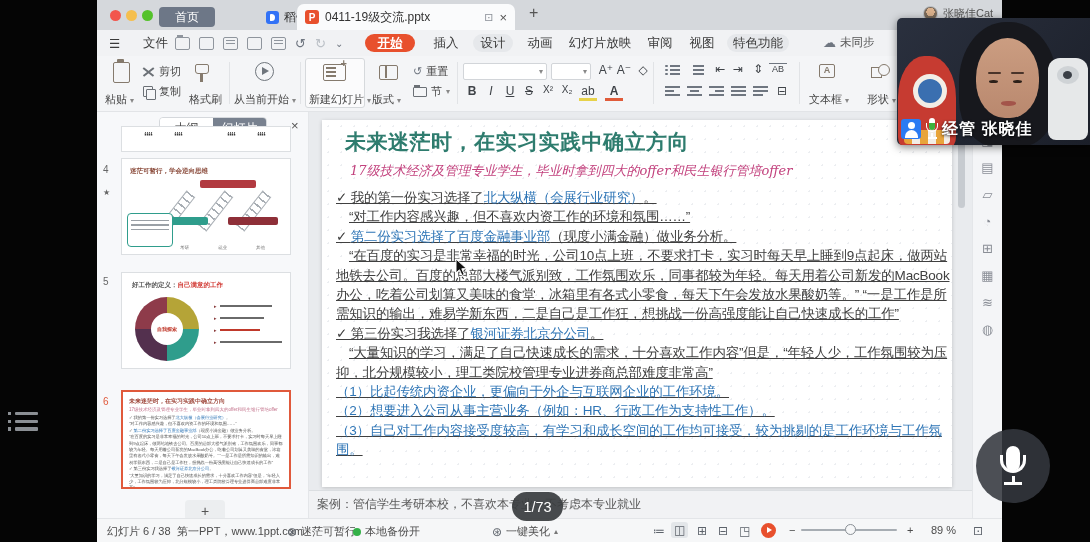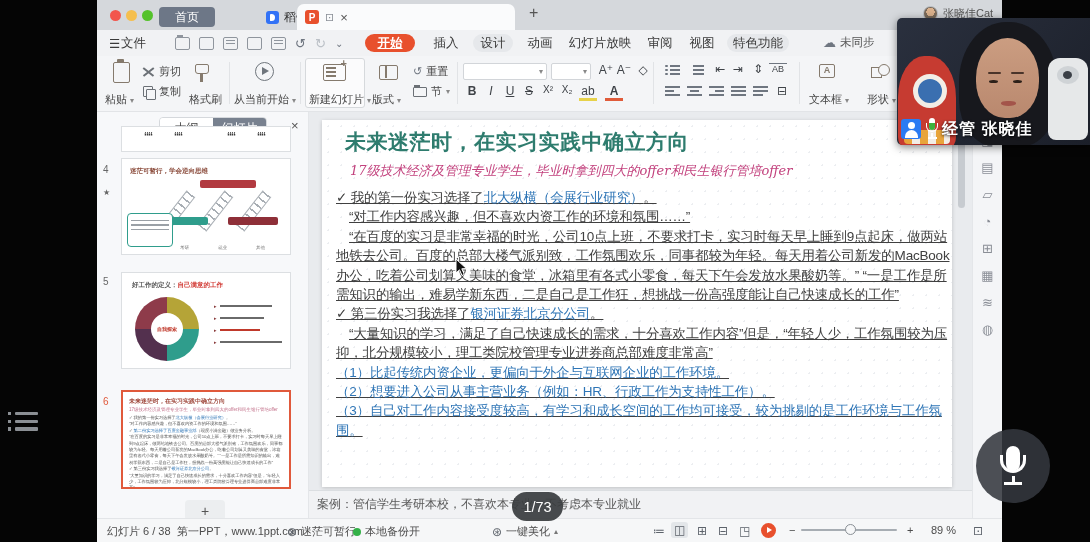--- a/index.html
+++ b/index.html
@@ -205,33 +205,34 @@
       <div class="light l-red"></div>
       <div class="light l-yellow"></div>
       <div class="light l-green"></div>
       <div class="tab-home">首页</div>
       <div class="tab-docer">
         <span class="docer-ic"></span>
         <span>稻壳</span>
       </div>
       <div class="tab-doc">
         <span class="ppt-ic">P</span>
+        <span class="ttl">0411-19级交流.pptx</span>
         <span class="tb-mini">⊡</span>
         <span class="tab-close">×</span>
       </div>
       <div class="tab-plus">+</div>
       <div class="account">
         <span class="avatar"></span>
         <span>张晓佳Cat</span>
       </div>
     </div>
 
     <div class="menubar">
       <div class="it" style="left:12px;">☰</div>
-      <div class="it" style="left:24px;">文件</div>
+      <div class="it" style="left:46px;">文件</div>
       <div class="mini-ic fold" style="left:78px;"></div>
       <div class="mini-ic" style="left:102px;"></div>
       <div class="mini-ic lines" style="left:126px;"></div>
       <div class="mini-ic" style="left:150px;"></div>
       <div class="mini-ic lines" style="left:174px;"></div>
       <div class="it glyph" style="left:198px;">↺</div>
       <div class="it glyph g-dis" style="left:218px;">↻</div>
       <div class="it glyph" style="left:238px;font-size:10px;">⌄</div>
       <div class="it m-start" style="left:221px;left:268px;width:50px;text-decoration:underline;">开始</div>
       <div class="it" style="left:332px;width:34px;">插入</div>
@@ -424,20 +425,21 @@
       <div class="add-slide">+</div>
     </div>
 
     <div class="canvas">
       <div class="slide">
         <div class="slide-title">未来迷茫时，在实习实践中确立方向</div>
         <div class="slide-sub">17级技术经济及管理专业学生，毕业时拿到四大的offer和民生银行管培offer</div>
         <div class="slide-body" id="slide-body">
             <div class="para "><span>✓ 我的第一份实习选择了</span><span class="blue">北大纵横（会展行业研究）</span><span>。</span></div>
             <div class="para indent"><span>“对工作内容感兴趣，但不喜欢内资工作的环境和氛围……”</span></div>
+            <div class="para "><span>✓ </span><span class="blue">第二份实习选择了百度金融事业部</span><span>（现度小满金融）做业务分析。</span></div>
             <div class="para indent"><span>“在百度的实习是非常幸福的时光，公司10点上班，不要求打卡，实习时每天早上睡到9点起床，做两站地铁去公司。百度的总部大楼气派别致，工作氛围欢乐，同事都较为年轻。每天用着公司新发的MacBook办公，吃着公司划算又美味的食堂，冰箱里有各式小零食，每天下午会发放水果酸奶等。” “一是工作是所需知识的输出，难易学新东西，二是自己是工作狂，想挑战一份高强度能让自己快速成长的工作”</span></div>
             <div class="para "><span>✓ 第三份实习我选择了</span><span class="blue">银河证券北京分公司</span><span>。</span></div>
             <div class="para indent"><span>“大量知识的学习，满足了自己快速成长的需求，十分喜欢工作内容”但是，“年轻人少，工作氛围较为压抑，北分规模较小，理工类院校管理专业进券商总部难度非常高”</span></div>
             <div class="para "><span class="blue">（1）比起传统内资企业，更偏向于外企与互联网企业的工作环境。</span></div>
             <div class="para "><span class="blue">（2）想要进入公司从事主营业务（例如：HR、行政工作为支持性工作）。</span></div>
             <div class="para "><span class="blue">（3）自己对工作内容接受度较高，有学习和成长空间的工作均可接受，较为挑剔的是工作环境与工作氛围。</span></div>
           </div>
       </div>
       <div class="vscroll"></div>
     </div>

